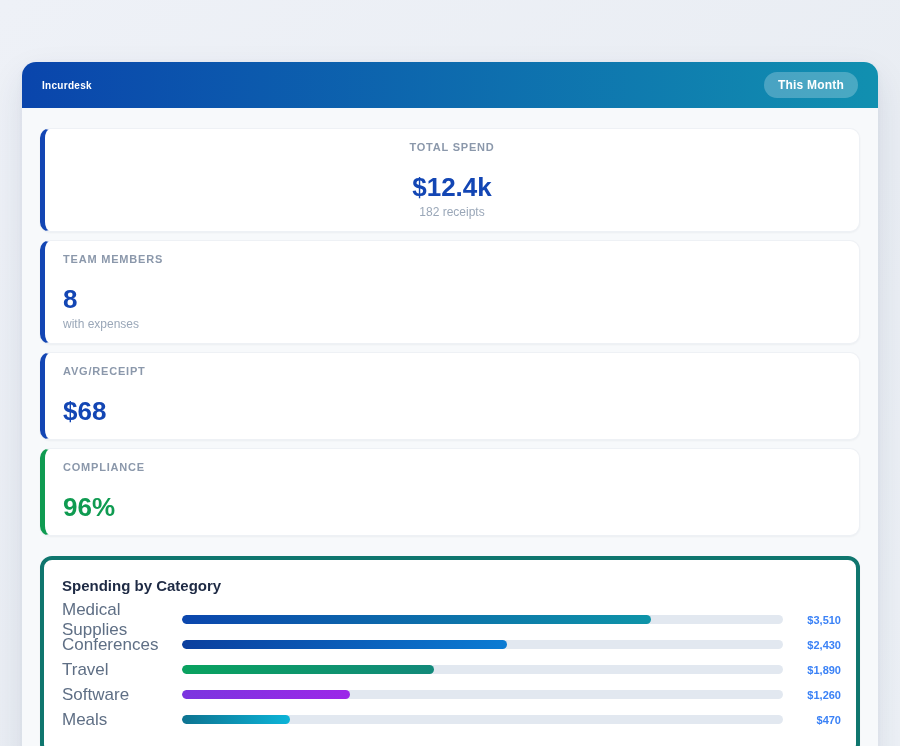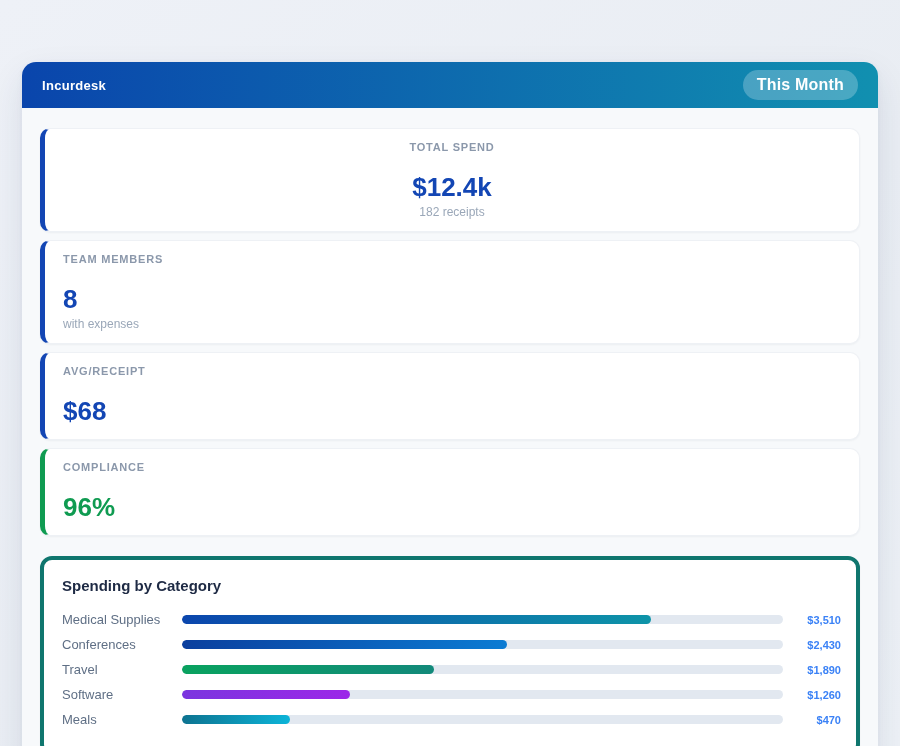--- a/index.html
+++ b/index.html
@@ -16,25 +16,25 @@
     background:#f7f9fb;
     box-shadow:0 14px 34px rgba(30,50,90,.10), 0 2px 6px rgba(30,50,90,.05);
     overflow:hidden;
   }
   .app-header {
     height:46px;
     display:flex; align-items:center; justify-content:space-between;
     padding:0 20px;
   }
   .app-title {
-    color:#ffffff; font-size:13px; font-weight:bold; letter-spacing:.3px;
+    color:#ffffff; font-size:10px; font-weight:bold; letter-spacing:.3px;
   }
   .period-badge {
     background:rgba(255,255,255,.24);
-    color:#ffffff; font-size:16px; font-weight:bold;
+    color:#ffffff; font-size:12px; font-weight:bold;
     padding:6px 14px; border-radius:999px; letter-spacing:.2px;
   }
   .panel-body { padding:20px 18px 22px 18px; }
 
   .stat-card {
     background:#ffffff;
     border:1px solid #eef1f5;
     border-left-width:5px;
     border-left-style:solid;
     border-radius:10px;
@@ -62,21 +62,21 @@
     box-shadow:0 1px 2px rgba(16,42,67,.05);
   }
   .category-title {
     font-size:15px; font-weight:bold; color:#1e2a44; margin-bottom:13px;
   }
   .cat-row {
     display:flex; align-items:center; height:25px;
   }
   .cat-label {
     width:120px; flex:0 0 120px;
-    font-size:13px; color:#5f6f85;
+    font-size:17px; color:#5f6f85;
   }
   .cat-track {
     flex:1; height:9px; border-radius:5px; background:#e2e8f0;
     overflow:hidden; position:relative;
   }
   .cat-fill {
     height:100%; border-radius:5px;
   }
   .cat-value {
     width:58px; flex:0 0 58px;

